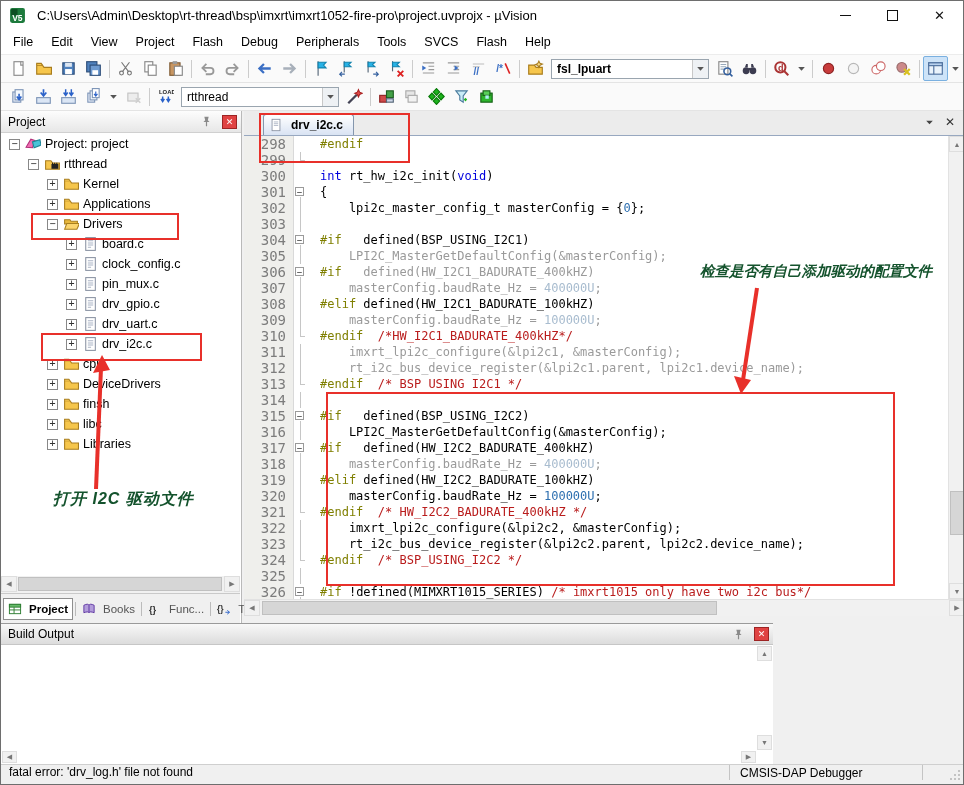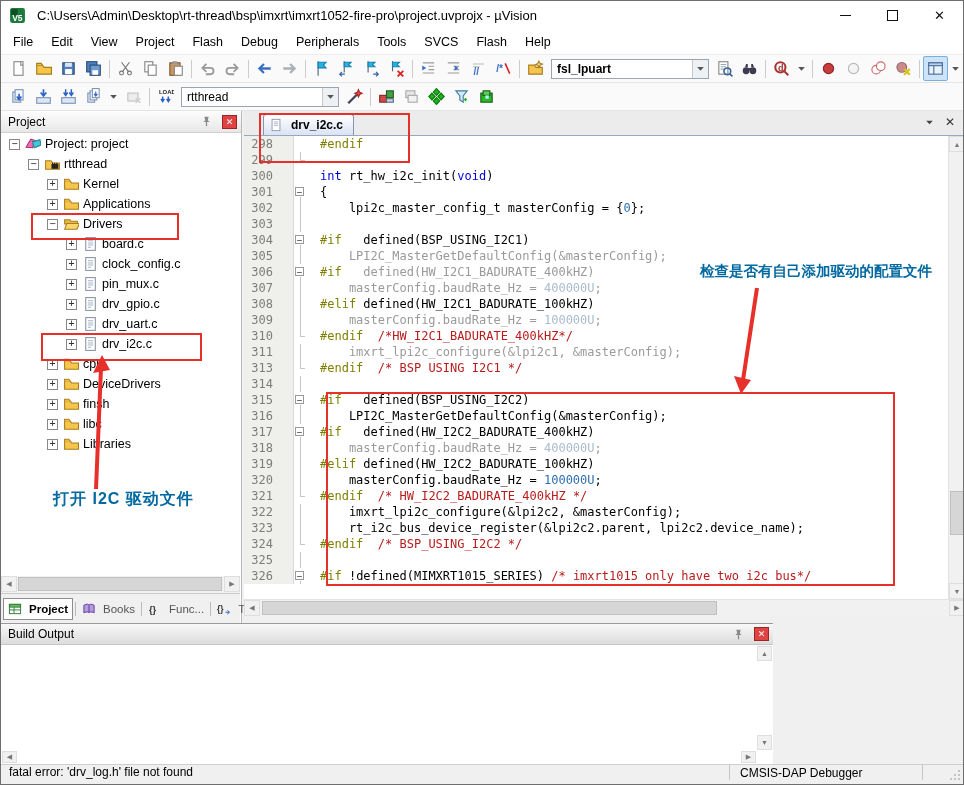--- a/index.html
+++ b/index.html
@@ -59,22 +59,22 @@
   #editor{position:absolute;left:243px;top:0;width:721px;height:512px;background:#f0f0f0;}
   #tabbar{position:absolute;top:0;left:0;right:0;height:25px;background:#ececec;border-bottom:1px solid #98a8c0;
           display:flex;align-items:flex-end;box-sizing:border-box;}
   .etab{margin-left:19px;height:21px;display:flex;align-items:center;gap:4px;padding:0 10px 0 5px;
         background:linear-gradient(#ffffff,#d9e3f3);border:1px solid #8496ad;border-bottom:none;
         border-radius:3px 3px 0 0;font-size:12px;font-weight:bold;box-sizing:border-box;}
   #tabbtns{margin-left:auto;display:flex;align-items:center;gap:10px;padding:0 10px 6px 0;color:#333;}
   #code{position:absolute;left:0;top:25px;width:704px;height:463px;overflow:hidden;background:#fff;
         font-family:"DejaVu Sans Mono","Liberation Mono",monospace;}
   .cl{display:flex;height:16px;line-height:16px;font-size:12px;white-space:pre;}
-  .lnn{width:50px;flex:none;text-align:right;padding-right:20px;background:#efefec;color:#7c7c7c;
-       border-right:1px solid #d9d9d9;font-size:12px;box-sizing:border-box;}
+  .lnn{width:50px;flex:none;text-align:right;padding-right:7px;background:#efefec;color:#7c7c7c;
+       border-right:1px solid #d9d9d9;font-size:14px;box-sizing:border-box;}
   .fold{width:14px;flex:none;position:relative;}
   .fold.fv::before{content:'';position:absolute;left:6px;top:0;bottom:0;width:1px;background:#c6c6c6;}
   .fold.fe::before{content:'';position:absolute;left:6px;top:0;height:9px;width:1px;background:#c6c6c6;}
   .fold.fe::after{content:'';position:absolute;left:6px;top:8px;width:5px;height:1px;background:#c6c6c6;}
   .fold.fm::before{content:'';position:absolute;left:6px;top:13px;bottom:0;width:1px;background:#c6c6c6;}
   .fbox{position:absolute;left:1px;top:3px;width:9px;height:9px;border:1px solid #9a9a9a;background:#fff;
         font-size:9px;line-height:8px;text-align:center;color:#333;box-sizing:border-box;}
   .ct{padding-left:12px;}
   .s-t{color:#000}.s-kw{color:#0000dd}.s-dir{color:#7f7f00}.s-com{color:#b91c1c}
   .s-g{color:#9a9a9a}.s-num{color:#2d6fb0}.s-ng{color:#a8bccf}
@@ -86,21 +86,21 @@
           display:flex;align-items:center;padding:0 4px 0 7px;font-size:12px;}
   #bocontent{position:absolute;top:21px;left:1px;right:17px;bottom:13px;background:#fff;}
   
   #statusbar{position:absolute;left:0;top:763px;width:964px;height:22px;background:#f0f0f0;
              border-top:1px solid #cfcfcf;display:flex;font-size:12px;box-sizing:border-box;}
   .sbmsg{flex:1;padding-left:8px;}
   .sbsec{width:182px;border-left:1px solid #c4c4c4;padding-left:10px;height:15px;display:flex;align-items:center;}
   .sbsec2{width:26px;border-left:1px solid #c4c4c4;height:15px;}
   
   .rbox{position:absolute;border:2px solid #e8302a;z-index:50;pointer-events:none;}
-  .rnote{position:absolute;color:#0369a1;font-weight:bold;z-index:51;pointer-events:none;white-space:nowrap;}
+  .rnote{position:absolute;color:#14532d;font-weight:bold;z-index:51;pointer-events:none;white-space:nowrap;font-style:italic;}
   .rarrow{position:absolute;z-index:51;pointer-events:none;}
   svg{display:block;}
 </style>
 </head>
 <body>
 
 <div id="app">
 
   <div id="titlebar">
     <span class="ticn">
@@ -697,20 +697,21 @@
           <div class="cl"><span class="lnn">302</span><span class="fold fv"></span><span class="ct"><span class="s-t">    lpi2c_master_config_t masterConfig = {</span><span class="s-num">0</span><span class="s-t">};</span></span></div>
           <div class="cl"><span class="lnn">303</span><span class="fold fv"></span><span class="ct"></span></div>
           <div class="cl"><span class="lnn">304</span><span class="fold fm"><span class="fbox">−</span></span><span class="ct"><span class="s-dir">#if</span><span class="s-t">   defined(BSP_USING_I2C1)</span></span></div>
           <div class="cl"><span class="lnn">305</span><span class="fold fv"></span><span class="ct"><span class="s-g">    LPI2C_MasterGetDefaultConfig(&amp;masterConfig);</span></span></div>
           <div class="cl"><span class="lnn">306</span><span class="fold fm"><span class="fbox">−</span></span><span class="ct"><span class="s-dir">#if</span><span class="s-g">   defined(HW_I2C1_BADURATE_400kHZ)</span></span></div>
           <div class="cl"><span class="lnn">307</span><span class="fold fv"></span><span class="ct"><span class="s-g">    masterConfig.baudRate_Hz = </span><span class="s-ng">400000U</span><span class="s-g">;</span></span></div>
           <div class="cl"><span class="lnn">308</span><span class="fold fv"></span><span class="ct"><span class="s-dir">#elif</span><span class="s-t"> defined(HW_I2C1_BADURATE_100kHZ)</span></span></div>
           <div class="cl"><span class="lnn">309</span><span class="fold fv"></span><span class="ct"><span class="s-g">    masterConfig.baudRate_Hz = </span><span class="s-ng">100000U</span><span class="s-g">;</span></span></div>
           <div class="cl"><span class="lnn">310</span><span class="fold fe"></span><span class="ct"><span class="s-dir">#endif</span><span class="s-t">  </span><span class="s-com">/*HW_I2C1_BADURATE_400kHZ*/</span></span></div>
           <div class="cl"><span class="lnn">311</span><span class="fold fv"></span><span class="ct"><span class="s-g">    imxrt_lpi2c_configure(&amp;lpi2c1, &amp;masterConfig);</span></span></div>
+          <div class="cl"><span class="lnn">312</span><span class="fold fv"></span><span class="ct"><span class="s-g">    rt_i2c_bus_device_register(&amp;lpi2c1.parent, lpi2c1.device_name);</span></span></div>
           <div class="cl"><span class="lnn">313</span><span class="fold fe"></span><span class="ct"><span class="s-dir">#endif</span><span class="s-t">  </span><span class="s-com">/* BSP USING I2C1 */</span></span></div>
           <div class="cl"><span class="lnn">314</span><span class="fold fv"></span><span class="ct"></span></div>
           <div class="cl"><span class="lnn">315</span><span class="fold fm"><span class="fbox">−</span></span><span class="ct"><span class="s-dir">#if</span><span class="s-t">   defined(BSP_USING_I2C2)</span></span></div>
           <div class="cl"><span class="lnn">316</span><span class="fold fv"></span><span class="ct"><span class="s-t">    LPI2C_MasterGetDefaultConfig(&amp;masterConfig);</span></span></div>
           <div class="cl"><span class="lnn">317</span><span class="fold fm"><span class="fbox">−</span></span><span class="ct"><span class="s-dir">#if</span><span class="s-t">   defined(HW_I2C2_BADURATE_400kHZ)</span></span></div>
           <div class="cl"><span class="lnn">318</span><span class="fold fv"></span><span class="ct"><span class="s-g">    masterConfig.baudRate_Hz = </span><span class="s-ng">400000U</span><span class="s-g">;</span></span></div>
           <div class="cl"><span class="lnn">319</span><span class="fold fv"></span><span class="ct"><span class="s-dir">#elif</span><span class="s-t"> defined(HW_I2C2_BADURATE_100kHZ)</span></span></div>
           <div class="cl"><span class="lnn">320</span><span class="fold fv"></span><span class="ct"><span class="s-t">    masterConfig.baudRate_Hz = </span><span class="s-num">100000U</span><span class="s-t">;</span></span></div>
           <div class="cl"><span class="lnn">321</span><span class="fold fe"></span><span class="ct"><span class="s-dir">#endif</span><span class="s-t">  </span><span class="s-com">/* HW_I2C2_BADURATE_400kHZ */</span></span></div>
           <div class="cl"><span class="lnn">322</span><span class="fold fv"></span><span class="ct"><span class="s-t">    imxrt_lpi2c_configure(&amp;lpi2c2, &amp;masterConfig);</span></span></div>

